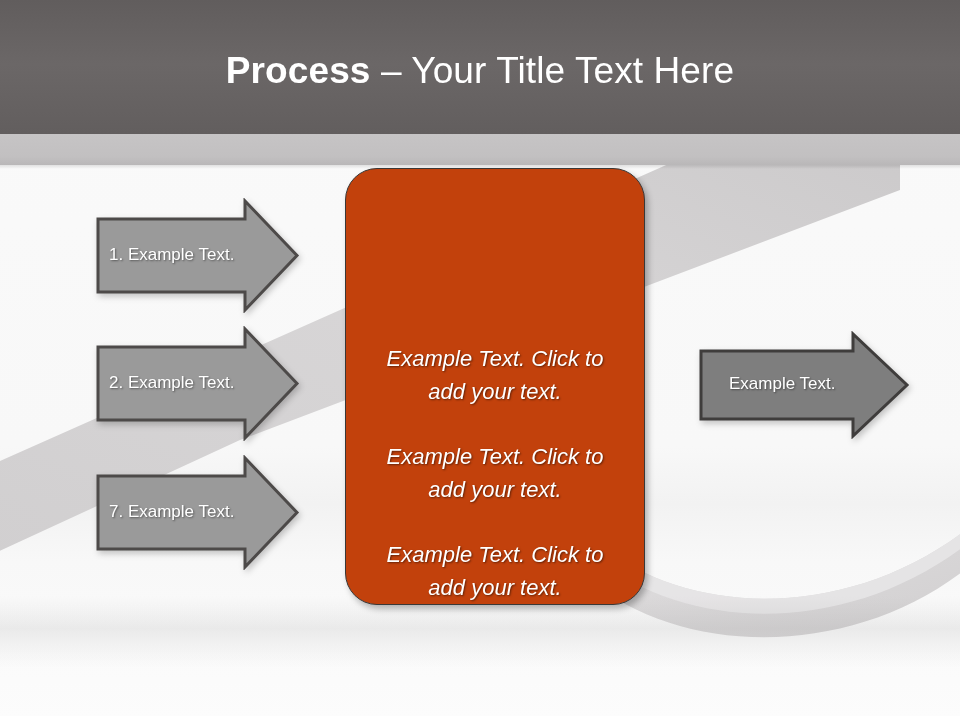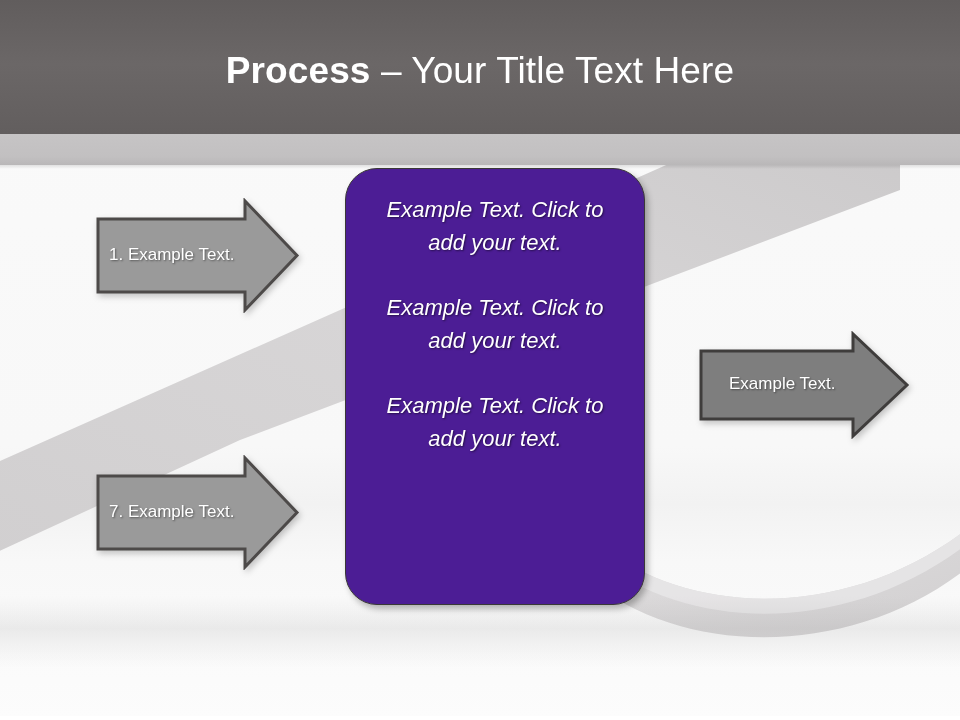--- a/index.html
+++ b/index.html
@@ -82,28 +82,28 @@
     line-height: 20px;
     white-space: nowrap;
     text-shadow: 1px 1px 2px rgba(0,0,0,0.45);
   }
 
   
   .center-box {
     position: absolute;
     left: 345px; top: 168px;
     width: 300px; height: 437px;
-    background: #4c1d95;
+    background: #c2410c;
     border: 1px solid #3a3837;
     border-radius: 32px;
     box-shadow: 3px 4px 6px rgba(0,0,0,0.28);
     box-sizing: border-box;
     display: flex;
     flex-direction: column;
-    justify-content: flex-start;
+    justify-content: flex-end;
     padding-top: 24px;
   }
   .box-para {
     color: #ffffff;
     font-style: italic;
     font-size: 22px;
     line-height: 33px;
     text-align: center;
     padding: 0 26px;
     text-shadow: 1px 1px 2px rgba(0,0,0,0.5);
@@ -158,20 +158,26 @@
     <span class="strong">Process</span><span class="light"> – Your Title Text Here</span>
   </div>
 
   <div class="arrow" style="left:95px; top:198px;">
     <svg width="205" height="115" viewBox="0 0 205 115">
       <path d="M 3 21 L 150 21 L 150 3 L 202 57.5 L 150 112 L 150 94 L 3 94 Z" fill="#9a9a9a" stroke="#4d4a49" stroke-width="3" stroke-linejoin="miter"></path>
     </svg>
     <span class="arrow-label" style="left:14px; top:47px;">1. Example Text.</span>
   </div>
 
+  <div class="arrow" style="left:95px; top:326px;">
+    <svg width="205" height="115" viewBox="0 0 205 115">
+      <path d="M 3 21 L 150 21 L 150 3 L 202 57.5 L 150 112 L 150 94 L 3 94 Z" fill="#9a9a9a" stroke="#4d4a49" stroke-width="3" stroke-linejoin="miter"></path>
+    </svg>
+    <span class="arrow-label" style="left:14px; top:47px;">2. Example Text.</span>
+  </div>
 
   <div class="arrow" style="left:95px; top:455px;">
     <svg width="205" height="115" viewBox="0 0 205 115">
       <path d="M 3 21 L 150 21 L 150 3 L 202 57.5 L 150 112 L 150 94 L 3 94 Z" fill="#9a9a9a" stroke="#4d4a49" stroke-width="3" stroke-linejoin="miter"></path>
     </svg>
     <span class="arrow-label" style="left:14px; top:47px;">7. Example Text.</span>
   </div>
 
   <div class="center-box">
     <div class="box-para">Example Text. Click  to add your text.</div>

